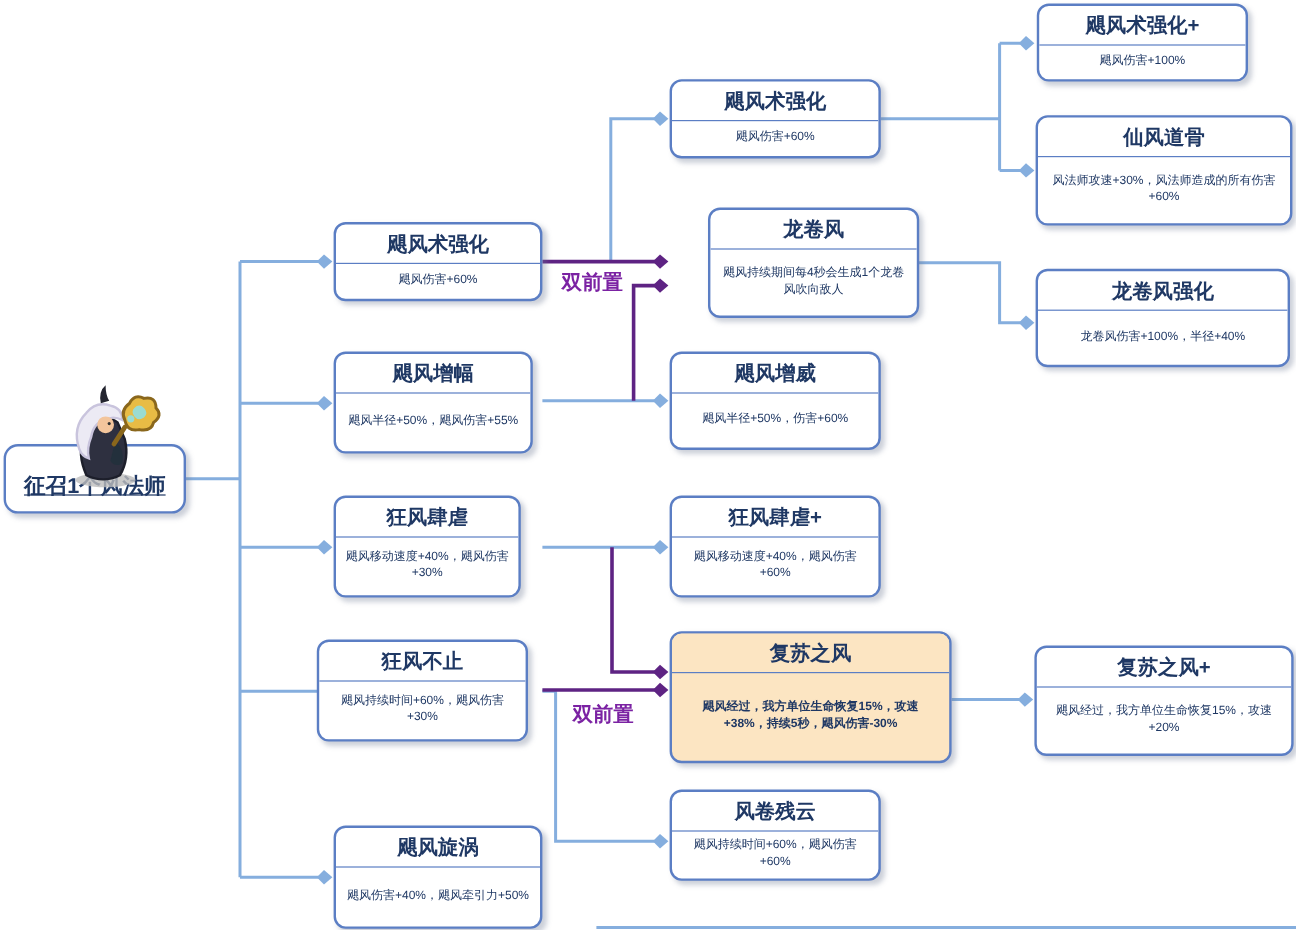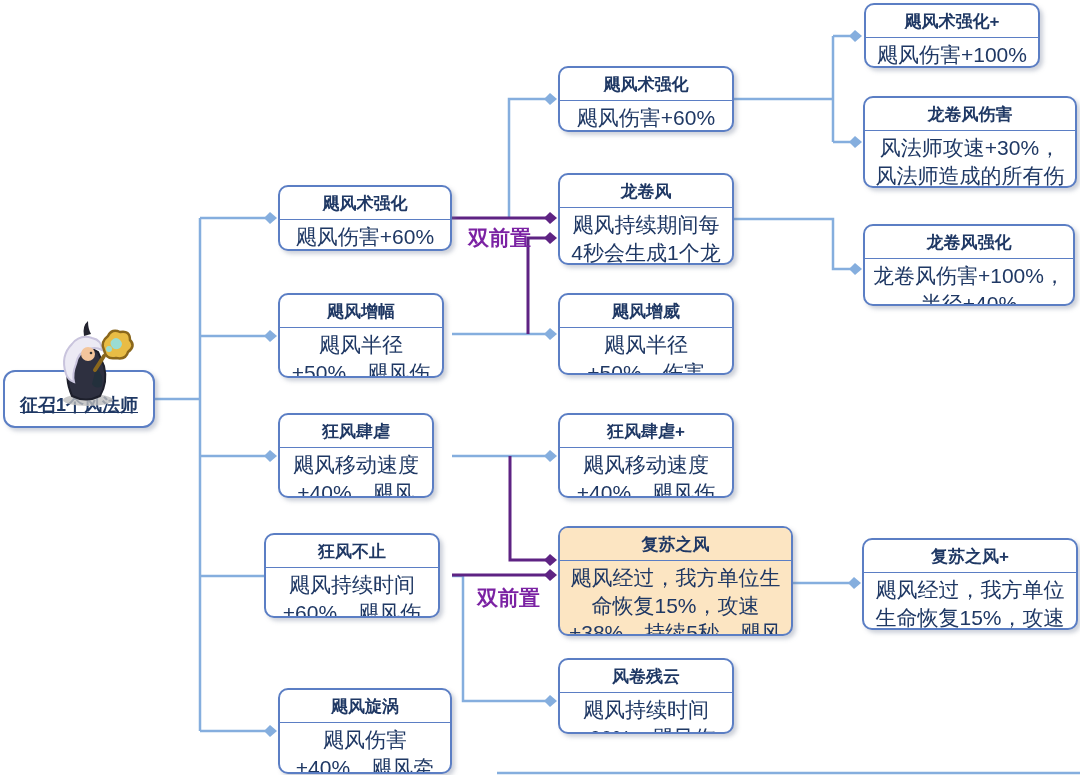--- a/index.html
+++ b/index.html
@@ -22,41 +22,41 @@
     display:flex; flex-direction:column; overflow:hidden;
   }
   .node .title {
     font-weight:700; font-size:17px; color:var(--c-text);
     text-align:center; padding:5px 4px 4px;
     border-bottom:1.5px solid var(--c-border);
     flex:0 0 auto;
   }
   .node .body {
     flex:1 1 auto; display:flex; align-items:center; justify-content:center;
-    font-size:21px; color:var(--c-text); text-align:center;
+    font-size:10px; color:var(--c-text); text-align:center;
     padding:3px 8px 5px; line-height:1.32;
   }
-  .node.highlight, .node.highlight .title { background:var(--c-hl-bg); }
+  .node.highlight, .node.highlight .title { background:var(--c-hl-bg);font-weight:bold; }
 
   .root-node {
     position:absolute; box-sizing:border-box;
     background:var(--c-node-bg);
     border:2px solid var(--c-border);
     border-radius:12px;
     box-shadow:3px 3px 4px rgba(110,120,145,.35);
     display:flex; align-items:flex-end; justify-content:center;
   }
   .root-node .root-label {
     font-weight:700; font-size:18px; color:var(--c-text);
     padding-bottom:9px; text-align:center;text-decoration:underline;
   }
   .char-icon { position:absolute; pointer-events:none; }
 
   .prereq-label {
-    position:absolute; font-weight:700; font-size:21px;
+    position:absolute; font-weight:700; font-size:17px;
     color:var(--c-label); white-space:nowrap;
   }
 </style>
 </head>
 <body>
 
 <div class="canvas">
 
   <svg class="wires" width="1080" height="775" viewBox="0 0 1080 775">
 
@@ -135,21 +135,21 @@
   </div>
   <div class="node" style="left:278px;top:688px;width:174px;height:86px">
     <div class="title">飓风旋涡</div>
     <div class="body">飓风伤害+40%，飓风牵引力+50%</div>
   </div>
 
   <div class="node" style="left:558px;top:66px;width:176px;height:66px">
     <div class="title">飓风术强化</div>
     <div class="body">飓风伤害+60%</div>
   </div>
-  <div class="node" style="left:558px;top:173px;width:176px;height:92px">
+  <div class="node" style="left:590px;top:173px;width:176px;height:92px">
     <div class="title">龙卷风</div>
     <div class="body">飓风持续期间每4秒会生成1个龙卷风吹向敌人</div>
   </div>
   <div class="node" style="left:558px;top:293px;width:176px;height:82px">
     <div class="title">飓风增威</div>
     <div class="body">飓风半径+50%，伤害+60%</div>
   </div>
   <div class="node" style="left:558px;top:413px;width:176px;height:85px">
     <div class="title">狂风肆虐+</div>
     <div class="body">飓风移动速度+40%，飓风伤害+60%</div>
@@ -161,21 +161,21 @@
   <div class="node" style="left:558px;top:658px;width:176px;height:76px">
     <div class="title">风卷残云</div>
     <div class="body">飓风持续时间+60%，飓风伤害+60%</div>
   </div>
 
   <div class="node" style="left:864px;top:3px;width:176px;height:65px">
     <div class="title">飓风术强化+</div>
     <div class="body">飓风伤害+100%</div>
   </div>
   <div class="node" style="left:863px;top:96px;width:214px;height:92px">
-    <div class="title">龙卷风伤害</div>
+    <div class="title">仙风道骨</div>
     <div class="body">风法师攻速+30%，风法师造成的所有伤害+60%</div>
   </div>
   <div class="node" style="left:863px;top:224px;width:212px;height:82px">
     <div class="title">龙卷风强化</div>
     <div class="body">龙卷风伤害+100%，半径+40%</div>
   </div>
   <div class="node" style="left:862px;top:538px;width:216px;height:92px">
     <div class="title">复苏之风+</div>
     <div class="body">飓风经过，我方单位生命恢复15%，攻速+20%</div>
   </div>

